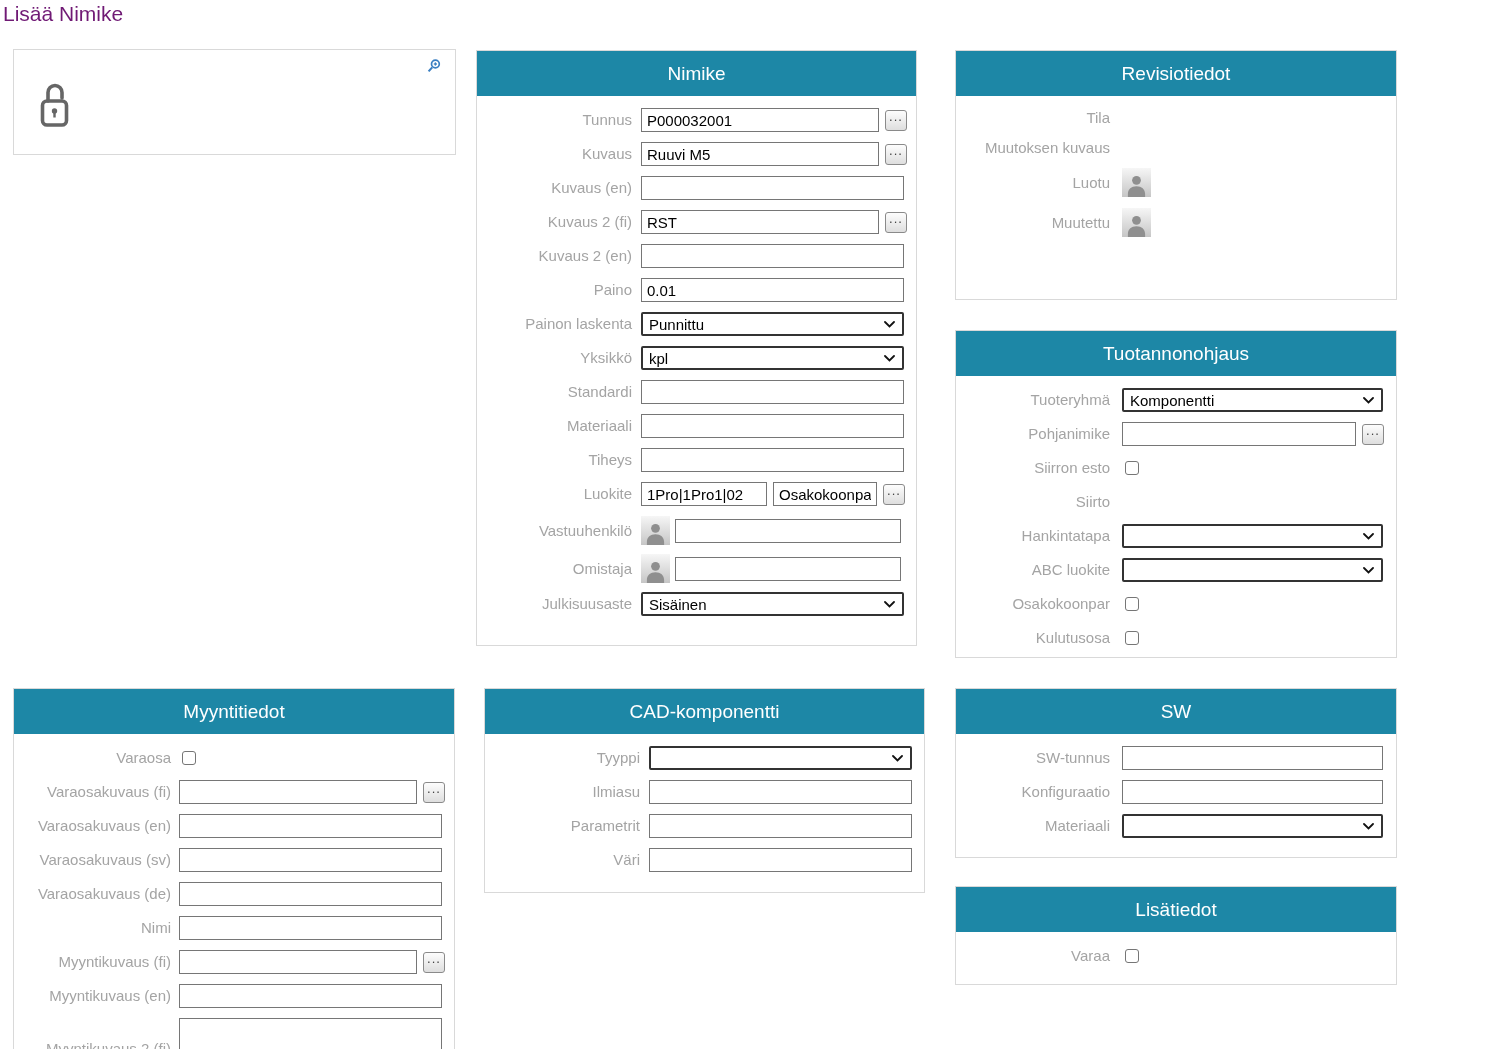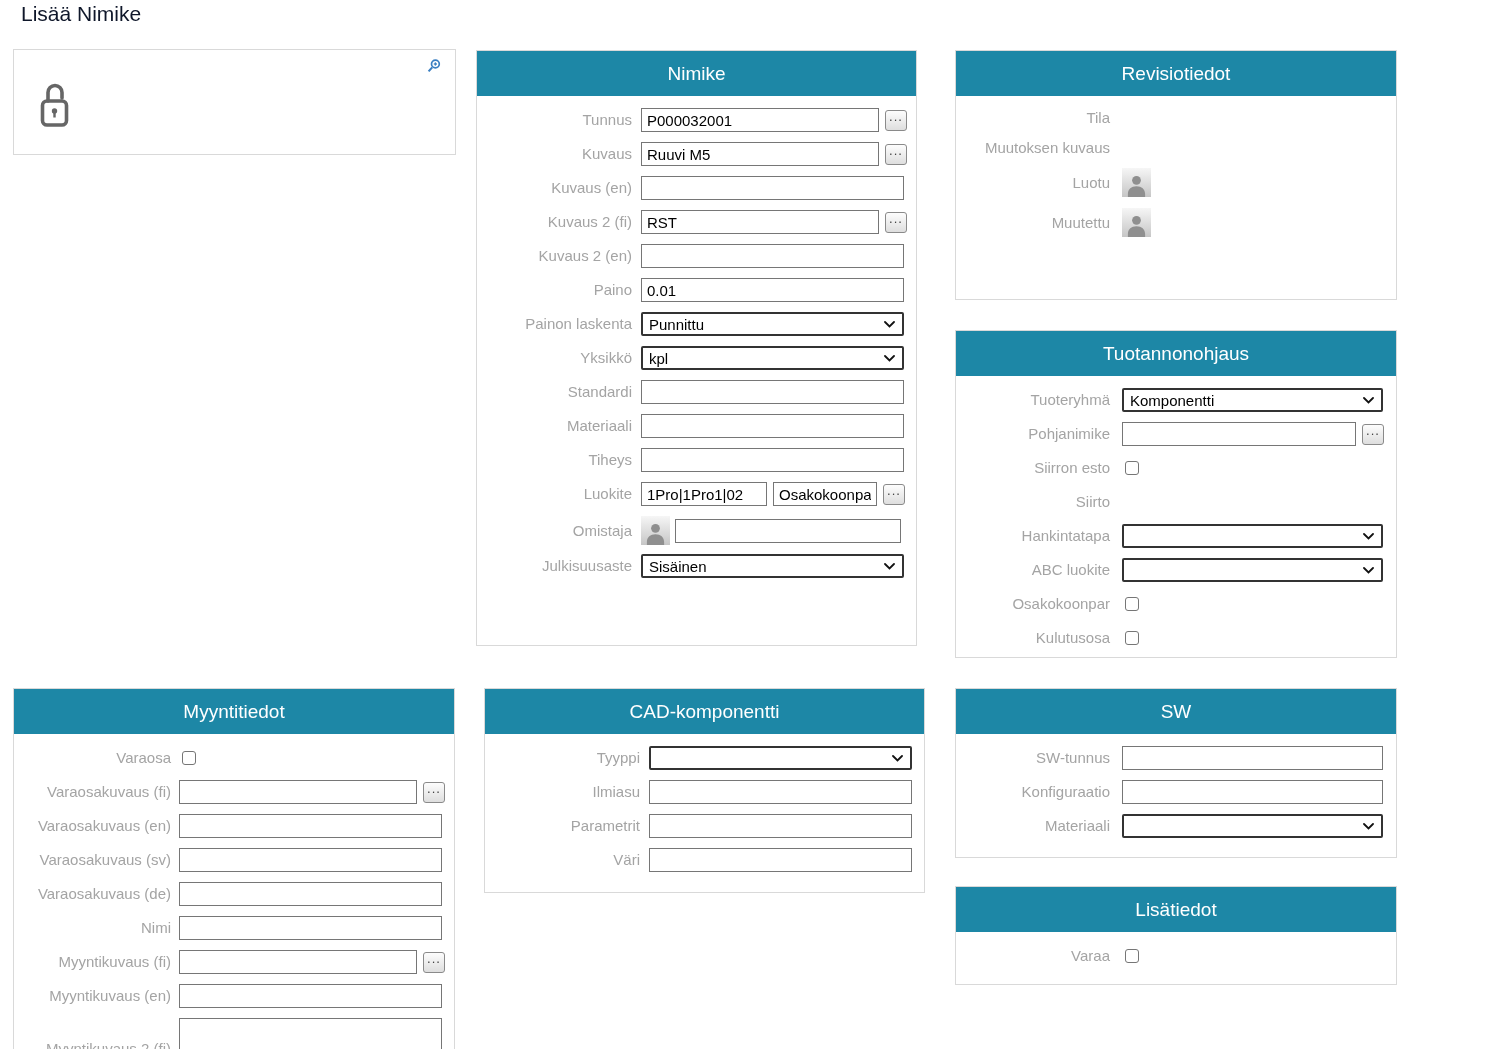--- a/index.html
+++ b/index.html
@@ -1,20 +1,20 @@
 <!DOCTYPE html>
 <html><head>
 <meta charset="utf-8">
 <style>
   html,body{margin:0;padding:0;}
   body{
     width:1505px;height:1049px;position:relative;overflow:hidden;
     background:#ffffff;font-family:"Liberation Sans",sans-serif;
   }
-  .page-title{position:absolute;left:21px;top:2px;font-size:21px;color:#0f172a;font-weight:400;}
+  .page-title{position:absolute;left:3px;top:2px;font-size:21px;color:#701a75;font-weight:400;}
   .imgbox{position:absolute;left:13px;top:49px;width:443px;height:106px;border:1px solid #d9d9d9;box-sizing:border-box;background:#fff;}
   .imgbox .zoomico{position:absolute;right:14px;top:9px;}
   .imgbox .lockico{position:absolute;left:25px;top:30px;}
 
   .panel{position:absolute;border:1px solid #d9d9d9;background:#fff;box-sizing:border-box;}
   .panel-header{height:45px;background:#1d87a6;color:#ffffff;font-size:19px;font-weight:400;
     display:flex;align-items:center;justify-content:center;}
   .panel-body{padding-top:12px;}
 
   .row{display:flex;align-items:center;min-height:24px;margin-bottom:10px;}
@@ -168,76 +168,88 @@
     </div>
     <div class="row mt8">
       <span class="lbl">Luokite</span>
       <span class="ctrl">
         <input type="text" class="txt w126" value="1Pro|1Pro1|02" style="">
         <input type="text" class="txt w104" style="margin-left: 6px;" value="Osakokoonpar">
         <button class="dots">...</button>
       </span>
     </div>
     <div class="row avrow">
-      <span class="lbl">Omistaja</span>
+      <span class="lbl">Vastuuhenkilö</span>
       <span class="ctrl">
         <span class="avatar">
             <svg width="25" height="24" viewBox="0 0 24 24">
               <circle cx="12" cy="7.3" r="4.4" fill="#8f8f8f"></circle>
               <path d="M12 13.2c-5.1 0-8.6 3.1-8.6 7.6V24h17.2v-3.2c0-4.5-3.5-7.6-8.6-7.6z" fill="#8f8f8f"></path>
             </svg>
           </span>
         <input type="text" class="txt w226" value="" style="">
       </span>
     </div>
-    <div class="row">
-      <span class="lbl">Julkisuusaste</span>
-      <span class="ctrl">
-        <span class="selectbox w263">
-          <span class="sel-text">Sisäinen</span>
-          <svg class="chev" width="11" height="7" viewBox="0 0 11 7">
-              <path d="M1 1 L5.5 5.4 L10 1" fill="none" stroke="#111" stroke-width="1.8" stroke-linecap="round"></path>
-            </svg>
-        </span>
-      </span>
-    </div>
-  </div>
-</div>
-
-<div class="panel r" id="p-rev">
-  <div class="panel-header">Revisiotiedot</div>
-  <div class="panel-body">
-    <div class="row lblonly">
-      <span class="lbl">Tila</span>
-    </div>
-    <div class="row lblonly">
-      <span class="lbl">Muutoksen kuvaus</span>
-    </div>
-    <div class="row avrow" style="margin-bottom:11px;">
-      <span class="lbl">Luotu</span>
+    <div class="row avrow">
+      <span class="lbl">Omistaja</span>
       <span class="ctrl">
         <span class="avatar">
             <svg width="25" height="24" viewBox="0 0 24 24">
               <circle cx="12" cy="7.3" r="4.4" fill="#8f8f8f"></circle>
               <path d="M12 13.2c-5.1 0-8.6 3.1-8.6 7.6V24h17.2v-3.2c0-4.5-3.5-7.6-8.6-7.6z" fill="#8f8f8f"></path>
             </svg>
           </span>
-      </span>
-    </div>
-    <div class="row avrow">
-      <span class="lbl">Muutettu</span>
+        <input type="text" class="txt w226" value="" style="">
+      </span>
+    </div>
+    <div class="row">
+      <span class="lbl">Julkisuusaste</span>
+      <span class="ctrl">
+        <span class="selectbox w263">
+          <span class="sel-text">Sisäinen</span>
+          <svg class="chev" width="11" height="7" viewBox="0 0 11 7">
+              <path d="M1 1 L5.5 5.4 L10 1" fill="none" stroke="#111" stroke-width="1.8" stroke-linecap="round"></path>
+            </svg>
+        </span>
+      </span>
+    </div>
+  </div>
+</div>
+
+<div class="panel r" id="p-rev">
+  <div class="panel-header">Revisiotiedot</div>
+  <div class="panel-body">
+    <div class="row lblonly">
+      <span class="lbl">Tila</span>
+    </div>
+    <div class="row lblonly">
+      <span class="lbl">Muutoksen kuvaus</span>
+    </div>
+    <div class="row avrow" style="margin-bottom:11px;">
+      <span class="lbl">Luotu</span>
       <span class="ctrl">
         <span class="avatar">
             <svg width="25" height="24" viewBox="0 0 24 24">
               <circle cx="12" cy="7.3" r="4.4" fill="#8f8f8f"></circle>
               <path d="M12 13.2c-5.1 0-8.6 3.1-8.6 7.6V24h17.2v-3.2c0-4.5-3.5-7.6-8.6-7.6z" fill="#8f8f8f"></path>
             </svg>
           </span>
       </span>
     </div>
+    <div class="row avrow">
+      <span class="lbl">Muutettu</span>
+      <span class="ctrl">
+        <span class="avatar">
+            <svg width="25" height="24" viewBox="0 0 24 24">
+              <circle cx="12" cy="7.3" r="4.4" fill="#8f8f8f"></circle>
+              <path d="M12 13.2c-5.1 0-8.6 3.1-8.6 7.6V24h17.2v-3.2c0-4.5-3.5-7.6-8.6-7.6z" fill="#8f8f8f"></path>
+            </svg>
+          </span>
+      </span>
+    </div>
   </div>
 </div>
 
 <div class="panel r" id="p-tuot">
   <div class="panel-header">Tuotannonohjaus</div>
   <div class="panel-body">
     <div class="row">
       <span class="lbl">Tuoteryhmä</span>
       <span class="ctrl">
         <span class="selectbox w261">

